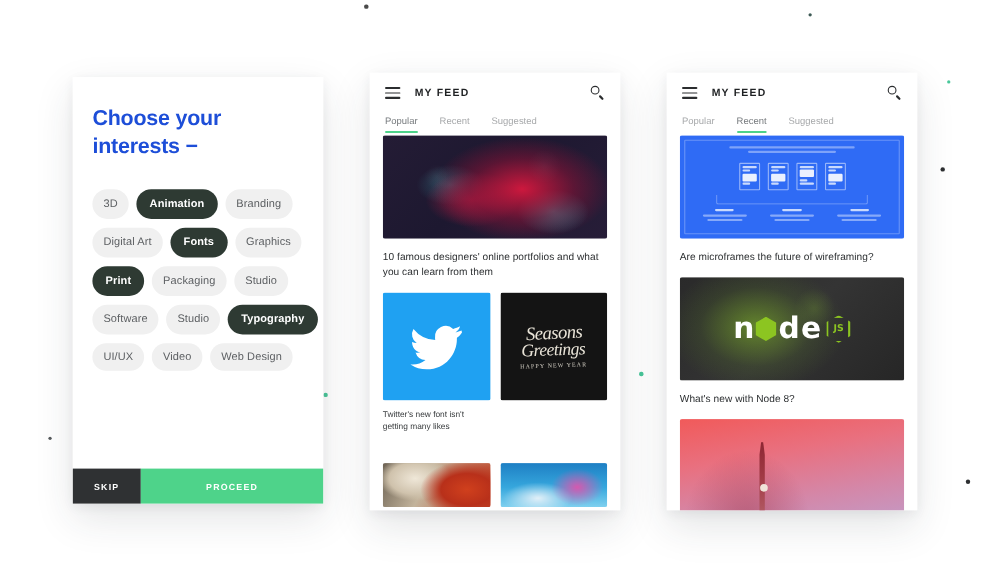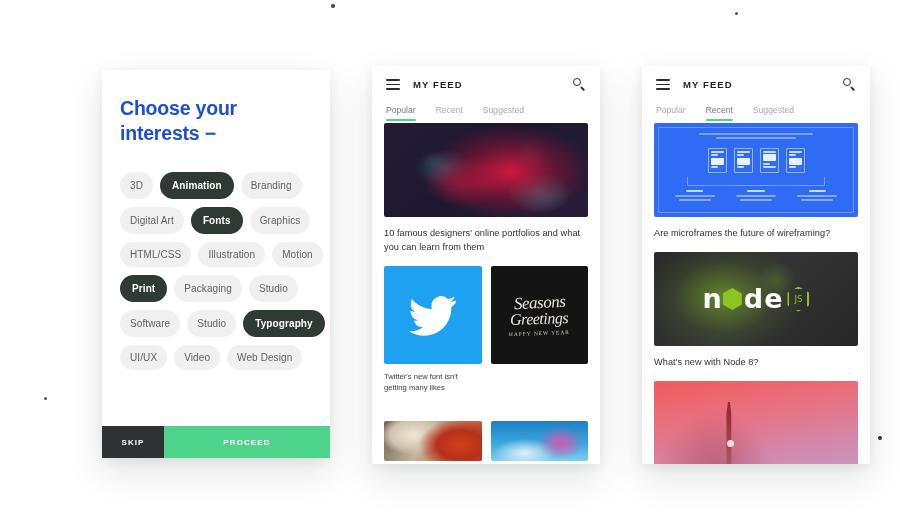--- a/index.html
+++ b/index.html
@@ -26,21 +26,20 @@
     border-radius: 50%;
   }
 
   
   .phone {
     position: absolute;
     background: #ffffff;
     overflow: hidden;
     box-shadow: 0 14px 34px rgba(40, 45, 55, 0.13),
                 0 3px 10px rgba(40, 45, 55, 0.07);
-    margin-left: 36px;
   }
   #phone-interests { left: 66px;  top: 70px;  width: 228px; height: 388px; }
   #phone-popular   { left: 336px; top: 66px;  width: 228px; height: 398px; }
   #phone-recent    { left: 606px; top: 66px;  width: 228px; height: 398px; }
 
   
   .interests-body {
     position: absolute;
     left: 0; right: 0; top: 0;
     bottom: 32px;
@@ -436,21 +435,21 @@
   .node-js {
     margin-left: 4px;
     width: 22px; height: 25px;
     border: 2.4px solid #8cc521;
     clip-path: polygon(50% 0%, 100% 25%, 100% 75%, 50% 100%, 0% 75%, 0% 25%);
     display: flex;
     align-items: center;
     justify-content: center;
     color: #8cc521;
     font-size: 8.5px;
-    font-weight: normal;
+    font-weight: bold;
     font-family: "DejaVu Sans", sans-serif;
     box-sizing: border-box;
   }
 
   
   .art-london {
     width: 100%; height: 100%;
     background:
       radial-gradient(ellipse 40% 100% at 30% 100%, rgba(150,40,60,0.45) 0%, rgba(150,40,60,0) 70%),
       linear-gradient(170deg, #f15a5a 0%, #e9707f 35%, #d487a8 70%, #c39ac6 100%);
@@ -498,25 +497,20 @@
       <div class="chip-rows" id="chip-rows">
           <div class="chip-row">
             <button class="chip">3D</button>
             <button class="chip selected">Animation</button>
             <button class="chip">Branding</button>
           </div>
           <div class="chip-row">
             <button class="chip">Digital Art</button>
             <button class="chip selected">Fonts</button>
             <button class="chip">Graphics</button>
-          </div>
-          <div class="chip-row">
-            <button class="chip">HTML/CSS</button>
-            <button class="chip">Illustration</button>
-            <button class="chip">Motion</button>
           </div>
           <div class="chip-row">
             <button class="chip selected">Print</button>
             <button class="chip">Packaging</button>
             <button class="chip">Studio</button>
           </div>
           <div class="chip-row">
             <button class="chip">Software</button>
             <button class="chip">Studio</button>
             <button class="chip selected">Typography</button>

